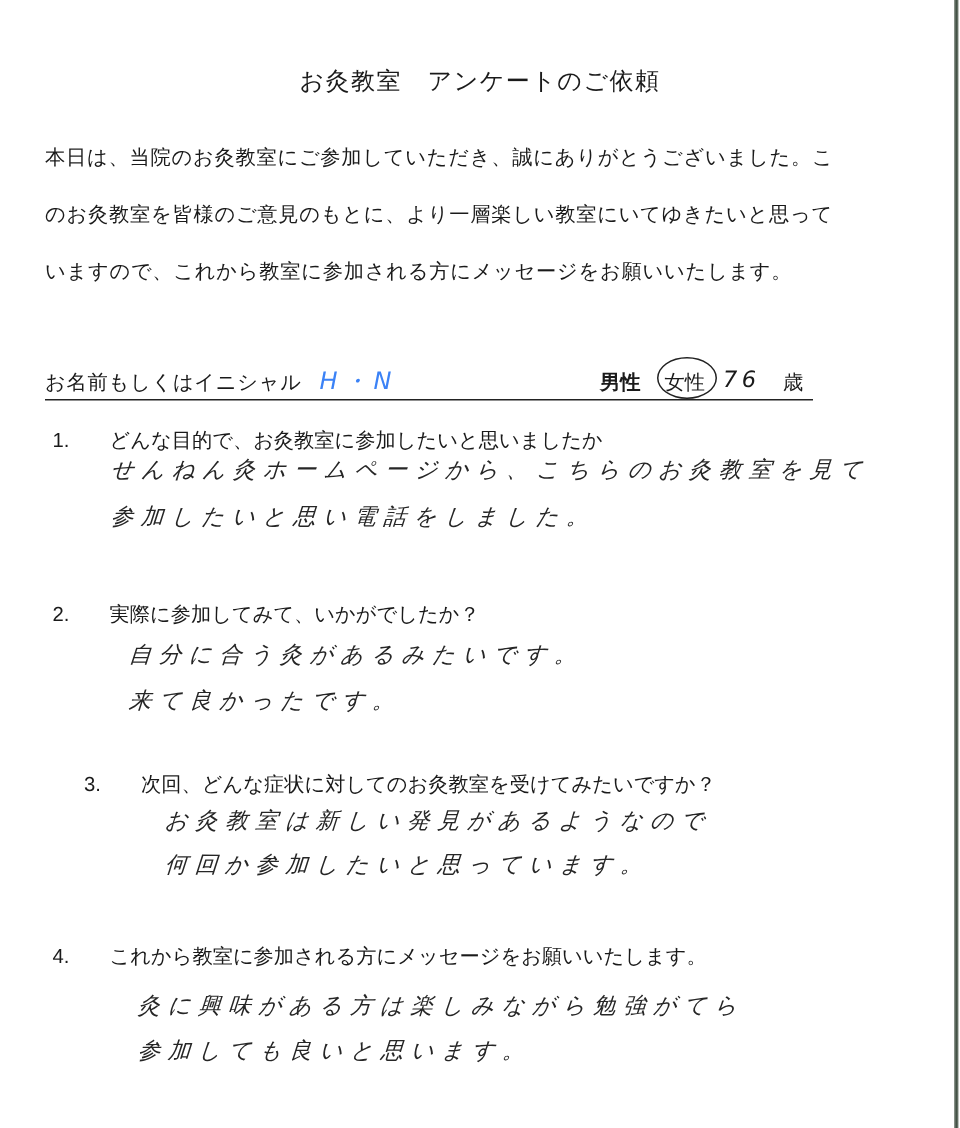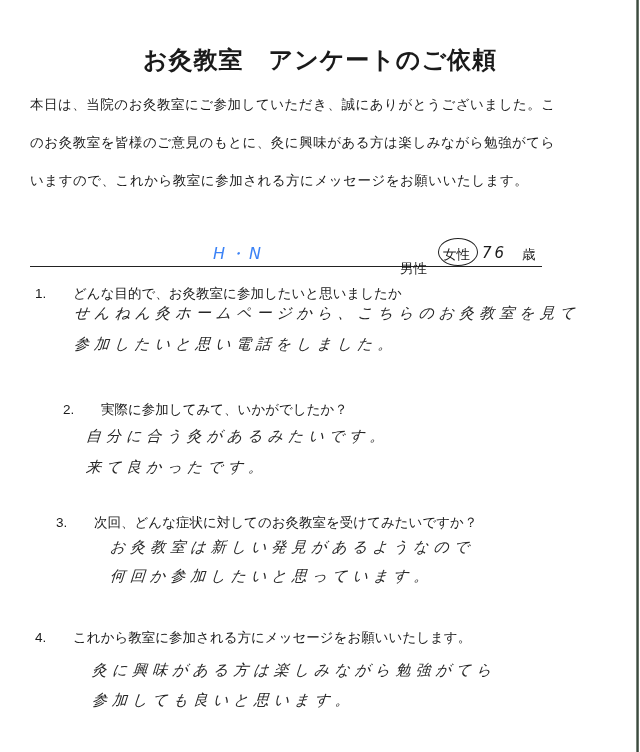--- a/index.html
+++ b/index.html
@@ -11,23 +11,23 @@
       font-family: "DejaVu Serif", "Liberation Serif", serif;
       color: #1a1a1a;
     }
     .right-border {
       position: absolute; top: 0; right: 1px; width: 3px; height: 752px;
       background: linear-gradient(to right, #9aa29a, #3c4a3e, #7f8a80);
     }
     .title {
       position: absolute; top: 44px; left: 0; width: 640px;
       text-align: center;
-      font-size: 24px; letter-spacing: 1px;
+      font-size: 16px; letter-spacing: 1px;
       font-family: "DejaVu Serif", "Liberation Serif", serif;
-      font-weight: bold;
+      font-weight: normal;
     }
     .intro {
       position: absolute; left: 30px; width: 580px;
       font-size: 13.5px; letter-spacing: 0.5px; white-space: nowrap;
       font-family: Liberation Sans, sans-serif;
     }
     .intro.l1 { top: 96px; }
     .intro.l2 { top: 134px; }
     .intro.l3 { top: 172px; }
 
@@ -36,21 +36,21 @@
       border-bottom: 1.5px solid #222;
       font-family: "DejaVu Sans", "Liberation Sans", sans-serif;
       font-size: 13.5px;
     }
     .name-label { position: absolute; left: 0; top: 2px; letter-spacing: 0.5px; }
     .name-value {
       position: absolute; left: 183px; top: 0px;
       font-family: "DejaVu Sans", sans-serif; font-style: italic;
       font-size: 16px; letter-spacing: 4px; color: #3b82f6;
     }
-    .gender-male { position: absolute; left: 370px; top: 16px; }
+    .gender-male { position: absolute; left: 370px; top: 2px; font-weight: bold; }
     .gender-female {
       position: absolute; left: 413px; top: 2px; text-align: right;
     }
     .gender-female .circle {
       position: absolute; left: -5px; top: -8px; width: 38px; height: 26px;
       border: 1.3px solid #222; border-radius: 50%;
     }
     .age-value {
       position: absolute; left: 452px; top: 0px;
       font-style: italic; font-size: 15px; letter-spacing: 3px;
@@ -66,42 +66,43 @@
     .answer {
       position: absolute;
       font-family: "DejaVu Sans", "Liberation Sans", sans-serif;
       font-size: 15px; font-style: italic;
       letter-spacing: 5px; color: #262626; white-space: nowrap;
       transform: skewX(-4deg);
     }
     #q1 { top: 285px; }
     #a1l1 { left: 74px; top: 304px; }
     #a1l2 { left: 74px; top: 335px; }
-    #q2 { top: 401px; margin-left: 28px; }
+    #q2 { top: 401px; }
     #a2l1 { left: 86px; top: 427px; }
     #a2l2 { left: 86px; top: 458px; }
     #q3 { top: 514px; margin-left: 21px; }
     #a3l1 { left: 110px; top: 538px; }
     #a3l2 { left: 110px; top: 567px; }
     #q4 { top: 629px; }
     #a4l1 { left: 92px; top: 661px; }
     #a4l2 { left: 92px; top: 691px; }
   </style>
 </head>
 <body>
 
 <div class="right-border"></div>
 
 <div class="title">お灸教室　アンケートのご依頼</div>
 
 <div class="intro l1">本日は、当院のお灸教室にご参加していただき、誠にありがとうございました。こ</div>
-<div class="intro l2">のお灸教室を皆様のご意見のもとに、灸に興味がある方は楽しみながら勉強がてら</div>
+<div class="intro l2">のお灸教室を皆様のご意見のもとに、より一層楽しい教室にいてゆきたいと思って</div>
 <div class="intro l3">いますので、これから教室に参加される方にメッセージをお願いいたします。</div>
 
 <div class="name-row">
+  <span class="name-label">お名前もしくはイニシャル</span>
   <span class="name-value">H・N</span>
   <span class="gender-male">男性</span>
   <span class="gender-female">
     <span class="circle"></span>
     <span>女性</span>
   </span>
   <span class="age-value">76</span>
   <span class="age-unit">歳</span>
 </div>
 

